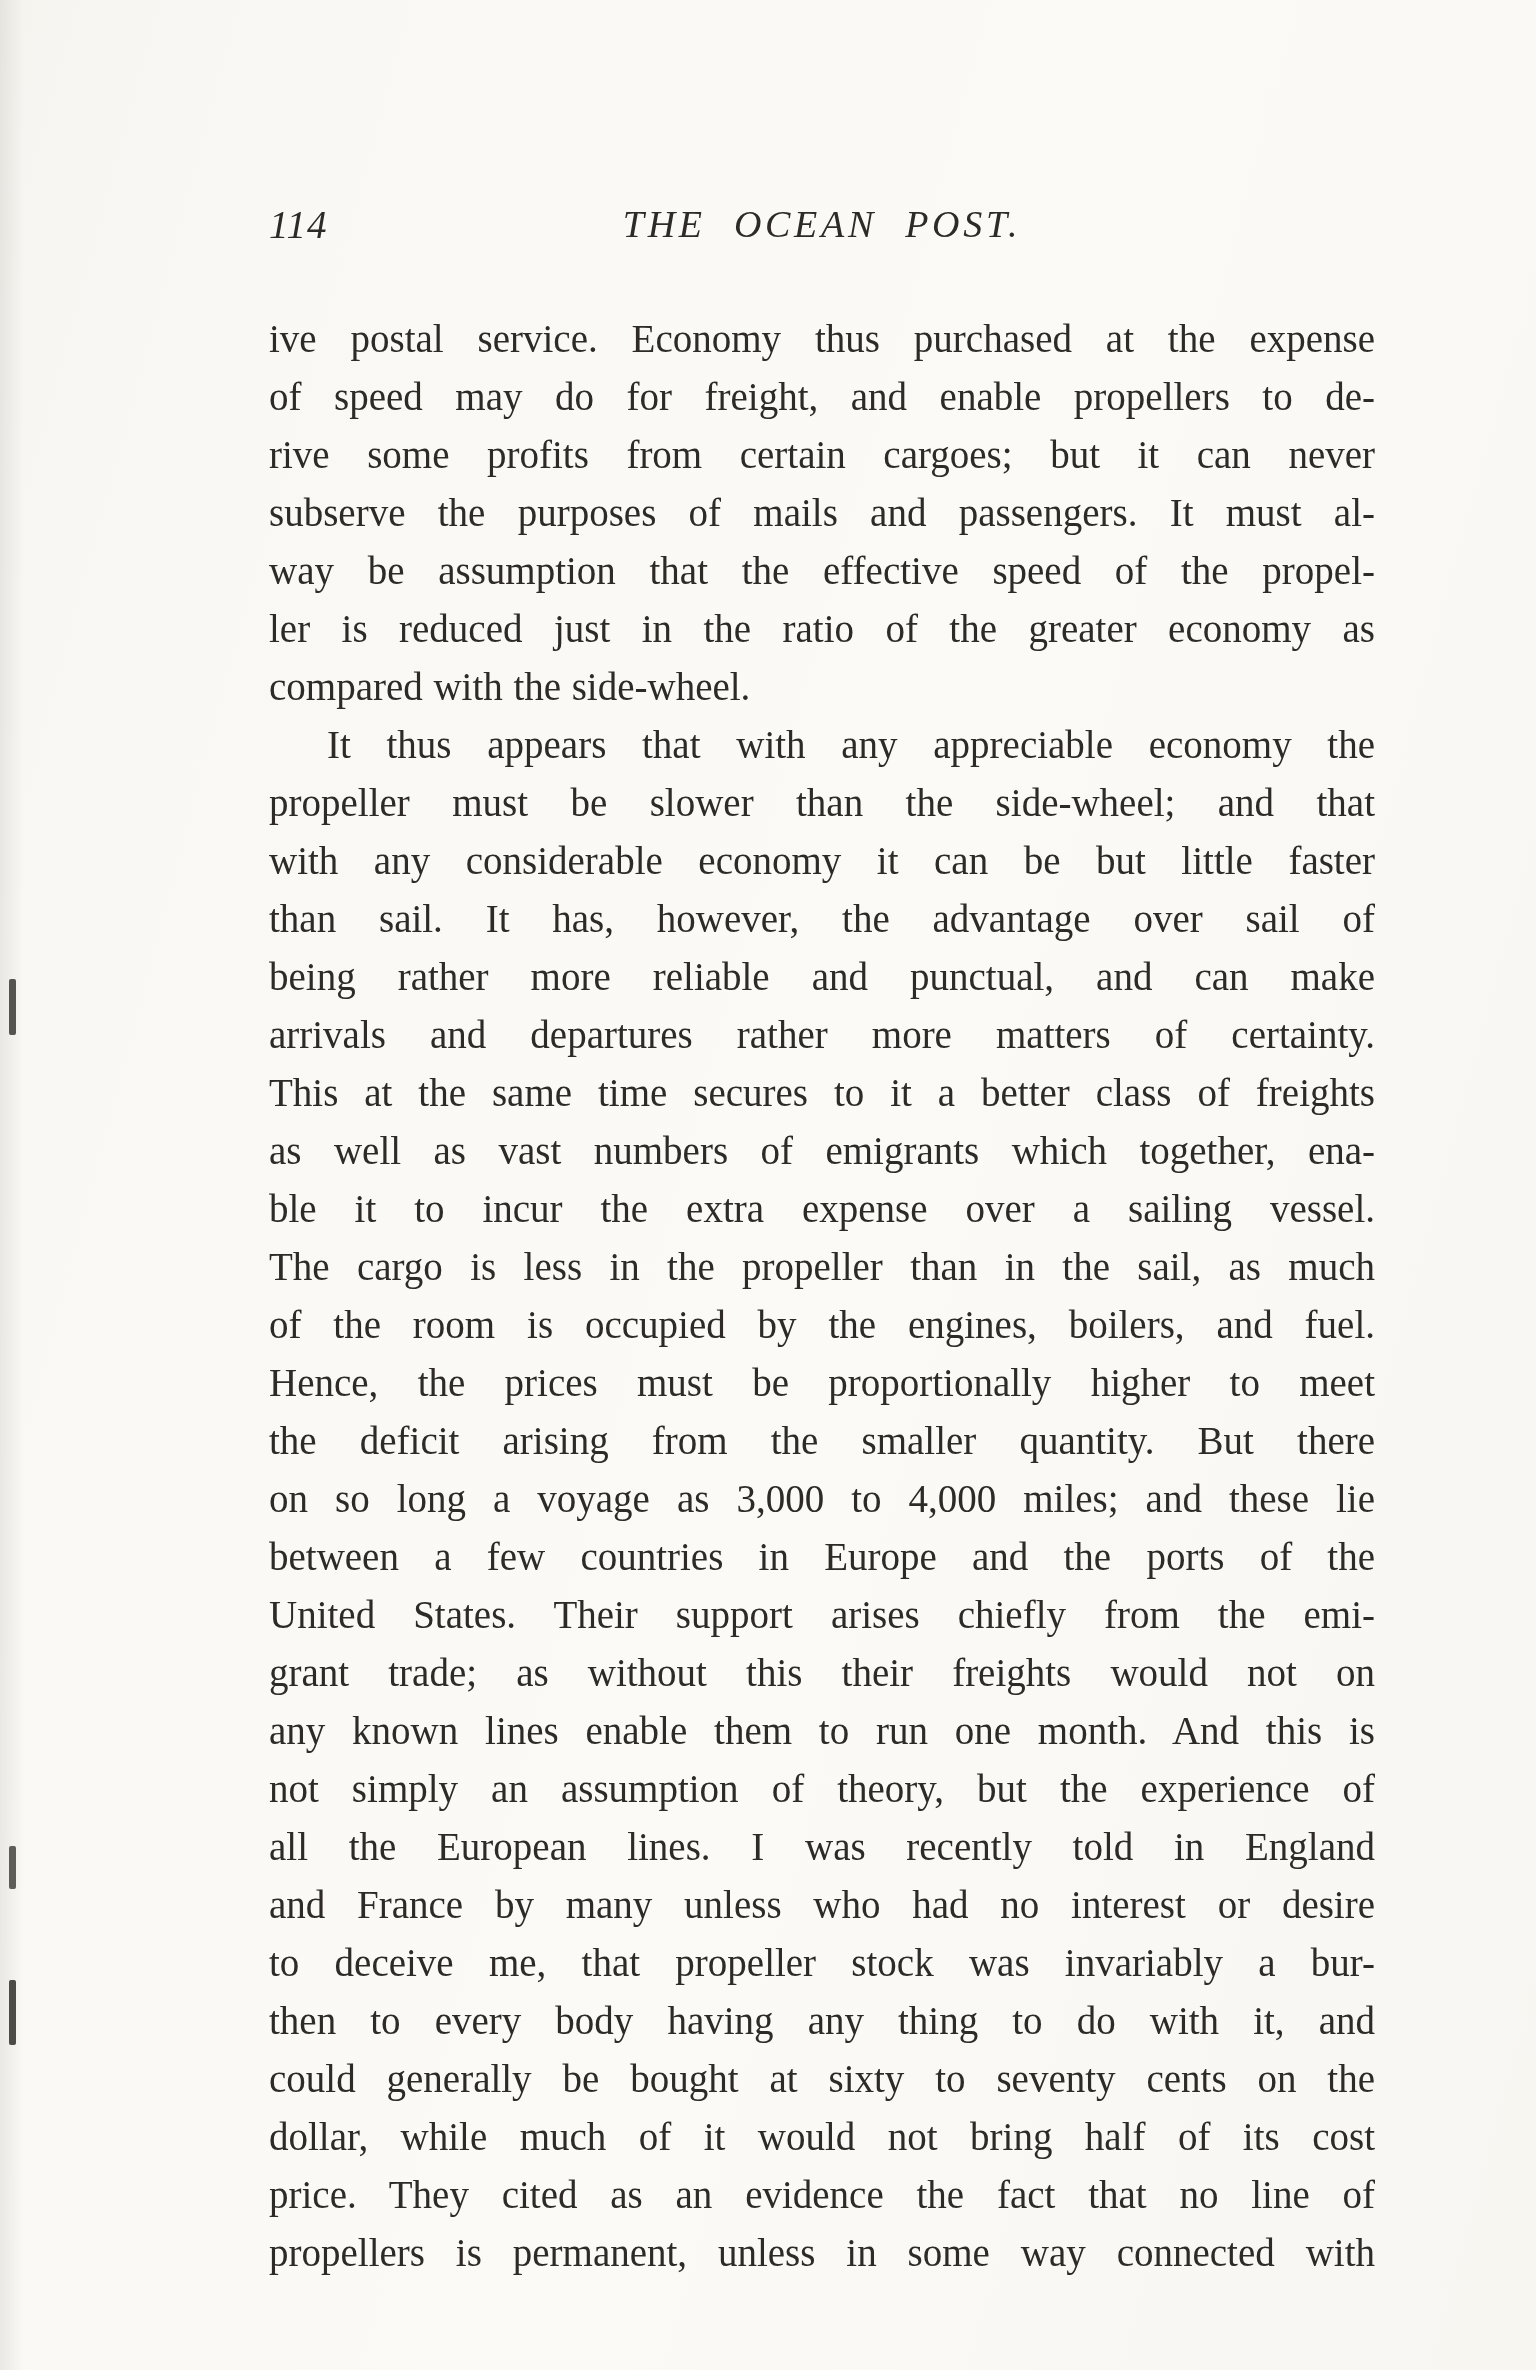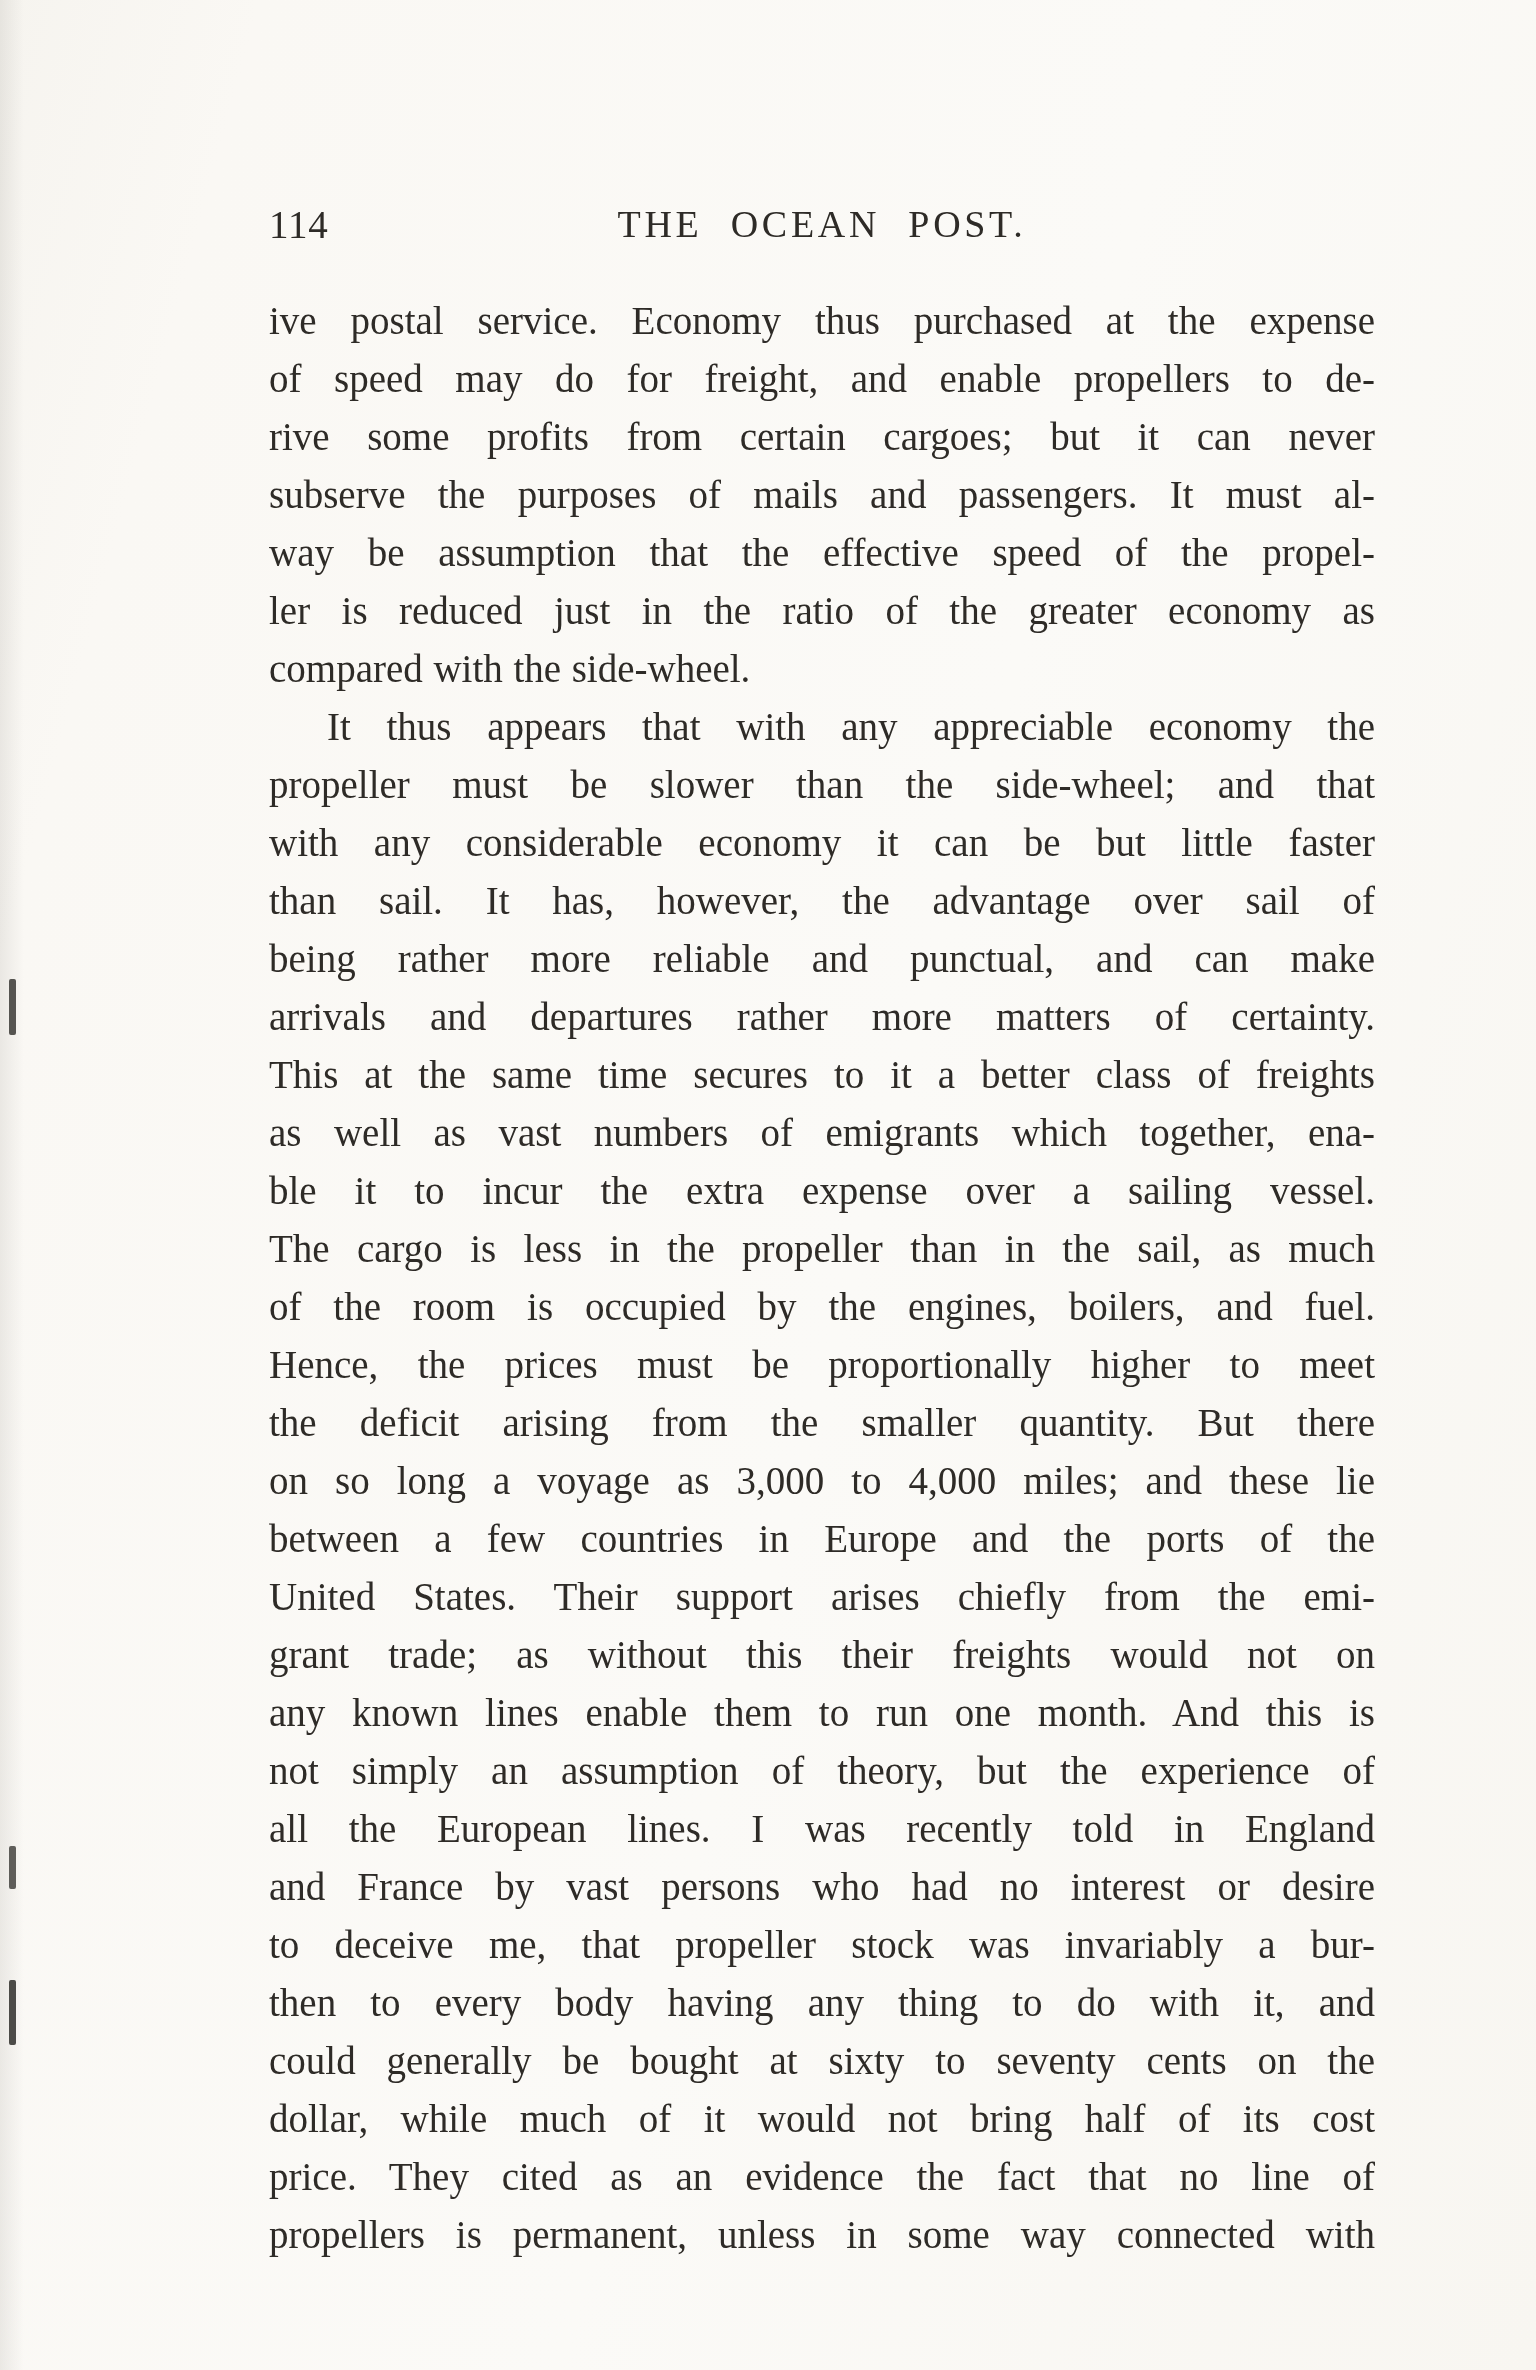--- a/index.html
+++ b/index.html
@@ -21,21 +21,22 @@
     position: absolute;
     left: 269px;
     top: 202px;
     width: 1106px;
   }
   .running-head {
     display: flex;
     align-items: baseline;
     position: relative;
     height: 50px;
-    margin-bottom: 40px;
+    margin-bottom: 58px;
+    font-style: italic;
   }
   .page-number {
     font-size: 39px;
     letter-spacing: 0.9px;
   }
   .head-title {
     position: absolute;
     left: 0;
     right: 0;
     text-align: center;
@@ -118,21 +119,21 @@
           <div class="line">of the room is occupied by the engines, boilers, and fuel.</div>
           <div class="line">Hence, the prices must be proportionally higher to meet</div>
           <div class="line">the deficit arising from the smaller quantity.  But there</div>
           <div class="line">on so long a voyage as 3,000 to 4,000 miles; and these lie</div>
           <div class="line">between a few countries in Europe and the ports of the</div>
           <div class="line">United States.  Their support arises chiefly from the emi-</div>
           <div class="line">grant trade; as without this their freights would not on</div>
           <div class="line">any known lines enable them to run one month.  And this is</div>
           <div class="line">not simply an assumption of theory, but the experience of</div>
           <div class="line">all the European lines.  I was recently told in England</div>
-          <div class="line">and France by vast persons who had no interest or desire</div>
+          <div class="line">and France by many unless who had no interest or desire</div>
           <div class="line">to deceive me, that propeller stock was invariably a bur-</div>
           <div class="line">then to every body having any thing to do with it, and</div>
           <div class="line">could generally be bought at sixty to seventy cents on the</div>
           <div class="line">dollar, while much of it would not bring half of its cost</div>
           <div class="line">price.  They cited as an evidence the fact that no line of</div>
           <div class="line">propellers is permanent, unless in some way connected with</div>
         </div>
       </div>
   </div>
 </div>

